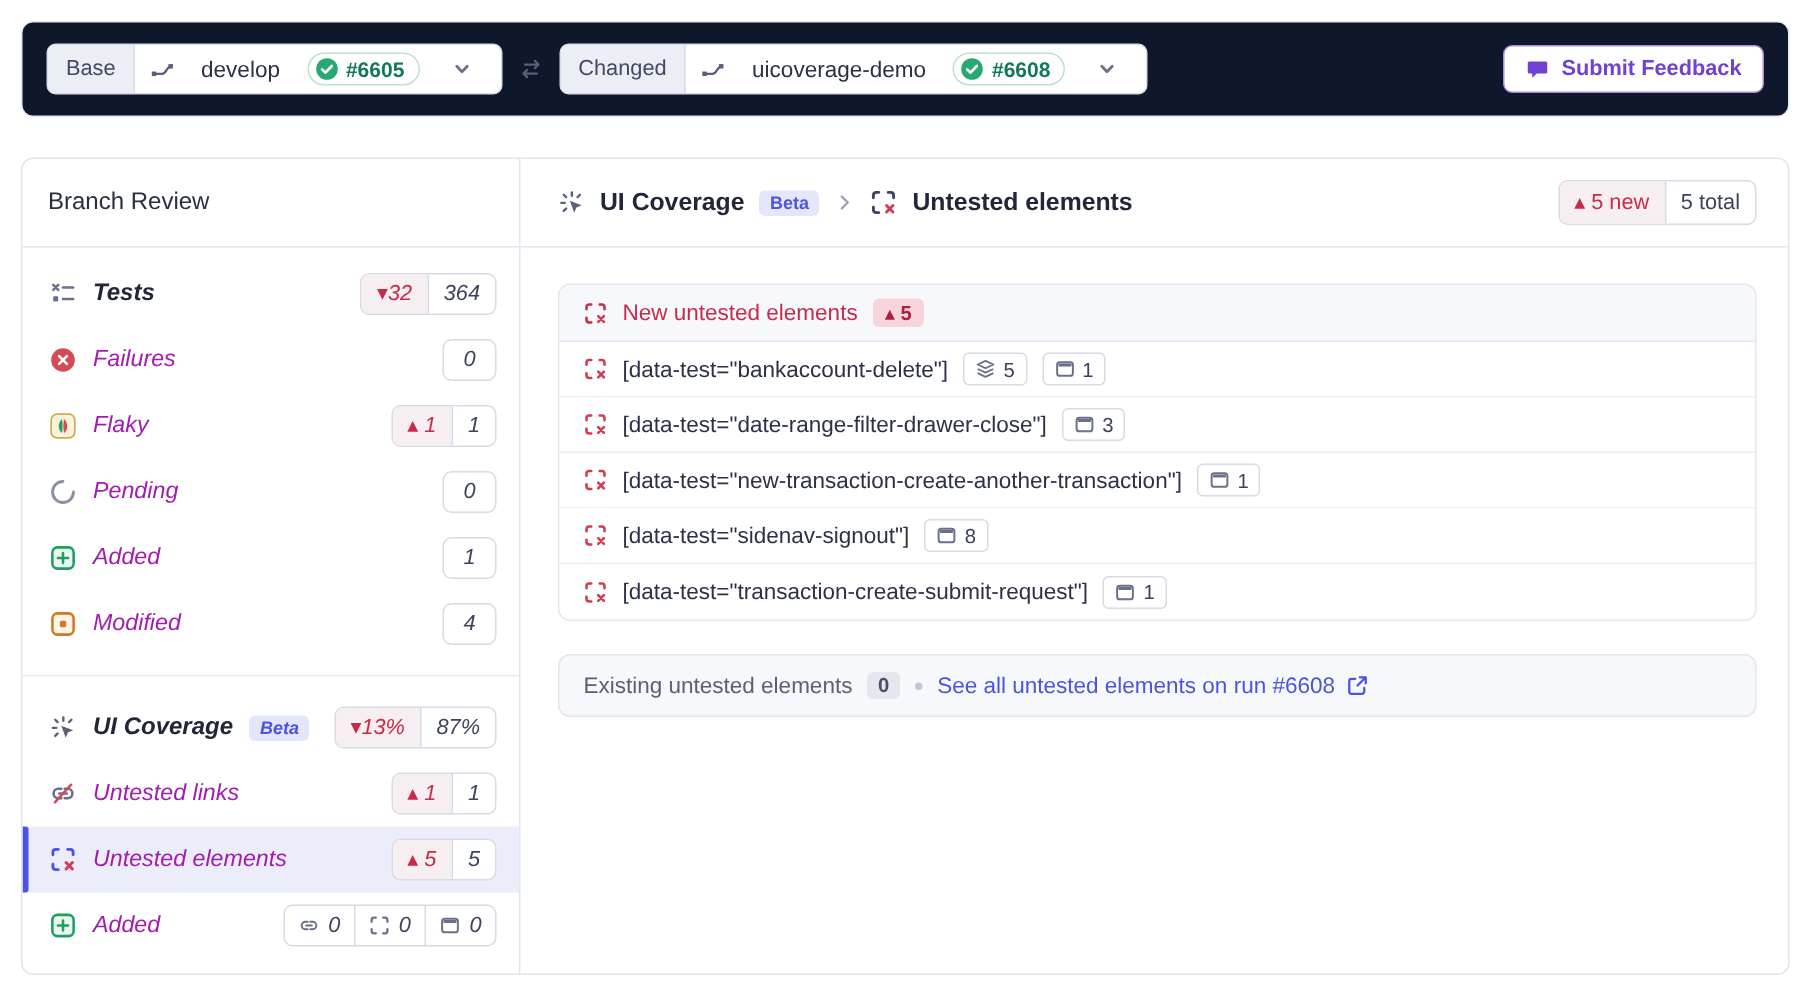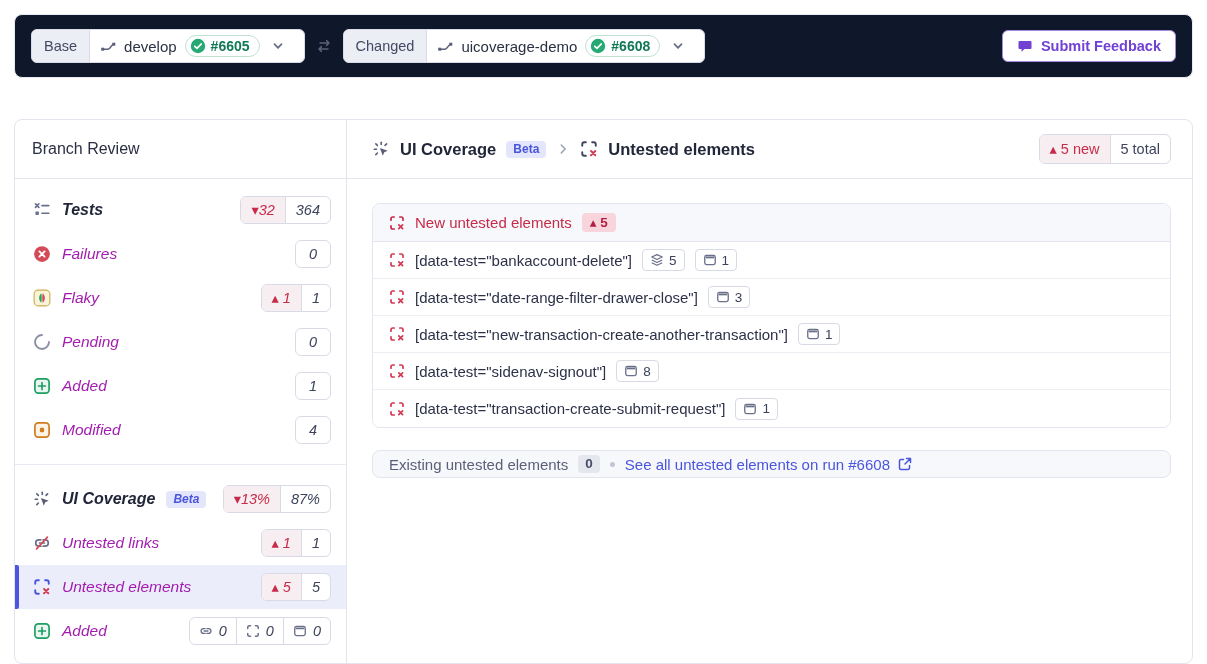--- a/index.html
+++ b/index.html
@@ -20,38 +20,38 @@
     box-sizing:border-box;display:flex;align-items:center;padding:0 16px;
   }
   .seg{
     display:flex;align-items:stretch;height:32px;background:#fff;
     border:1px solid #d9dce6;border-radius:6px;overflow:hidden;font-size:14.5px;
   }
   .seg-label{
     background:#eceef5;color:#434863;display:flex;align-items:center;
     padding:0 12px;border-right:1px solid #d9dce6;
   }
-  .seg-body{display:flex;align-items:center;gap:8px;padding:0 10px;}
+  .seg-body{display:flex;align-items:center;gap:18px;padding:0 10px;}
   .branch-name{color:#2c3045;font-weight:500;font-size:15px;}
   .run-badge{
     display:flex;align-items:center;gap:5px;border:1px solid #bfe2d0;
     border-radius:14px;padding:2px 9px 2px 4px;background:#fff;
   }
   .run-badge .num{color:#107a55;font-weight:600;font-size:14px;}
   .chev-btn{display:flex;align-items:center;padding:0 8px 0 2px;cursor:pointer;}
   .swap{margin:0 11px;display:flex;align-items:center;}
   .feedback-btn{
     margin-left:auto;display:flex;align-items:center;gap:8px;height:32px;
     background:#fff;border:1px solid #a88ae0;border-radius:6px;padding:0 14px;
     color:#7141d3;font-weight:600;font-size:14.5px;cursor:pointer;
   }
 
   
   .card{
-    position:absolute;left:14px;top:119px;width:1179px;height:545px;
+    position:absolute;left:14px;top:105px;width:1179px;height:545px;
     border:1px solid #e3e5ee;border-radius:8px;background:#fff;
     box-sizing:border-box;display:flex;overflow:hidden;
   }
   .sidebar{width:331px;flex:none;border-right:1px solid #e3e5ee;display:flex;flex-direction:column;}
   .sidebar-header{
     height:58px;flex:none;display:flex;align-items:center;padding:0 17px;
     border-bottom:1px solid #e3e5ee;font-size:16px;font-weight:500;color:#2b2f44;
   }
   .side-body{padding-top:9px;}
   .side-row{
@@ -114,21 +114,21 @@
   }
   .panel-row:last-child{border-bottom:none;}
   .mini-badge{
     display:flex;align-items:center;gap:5px;height:22px;padding:0 7px;
     border:1px solid #d7dae4;border-radius:4px;background:#fff;
     font-size:13.5px;color:#3c415c;box-sizing:border-box;
   }
   .mini-badge svg{color:#6a7089;}
 
   .footer-panel{
-    margin-top:22px;height:28px;background:#f7f8fb;border:1px solid #e3e5ee;
+    margin-top:22px;height:42px;background:#f7f8fb;border:1px solid #e3e5ee;
     border-radius:8px;display:flex;align-items:center;gap:10px;padding:0 16px;
     box-sizing:border-box;font-size:15px;color:#5b6078;
   }
   .gray-badge{
     background:#e5e7ef;color:#494e66;font-size:13.5px;font-weight:600;
     border-radius:4px;padding:2.5px 7px;line-height:1;
   }
   .dot-sep{width:5px;height:5px;border-radius:50%;background:#c2c6d4;}
   .ext-link{
     display:flex;align-items:center;gap:7px;color:#4a55dd;cursor:pointer;

